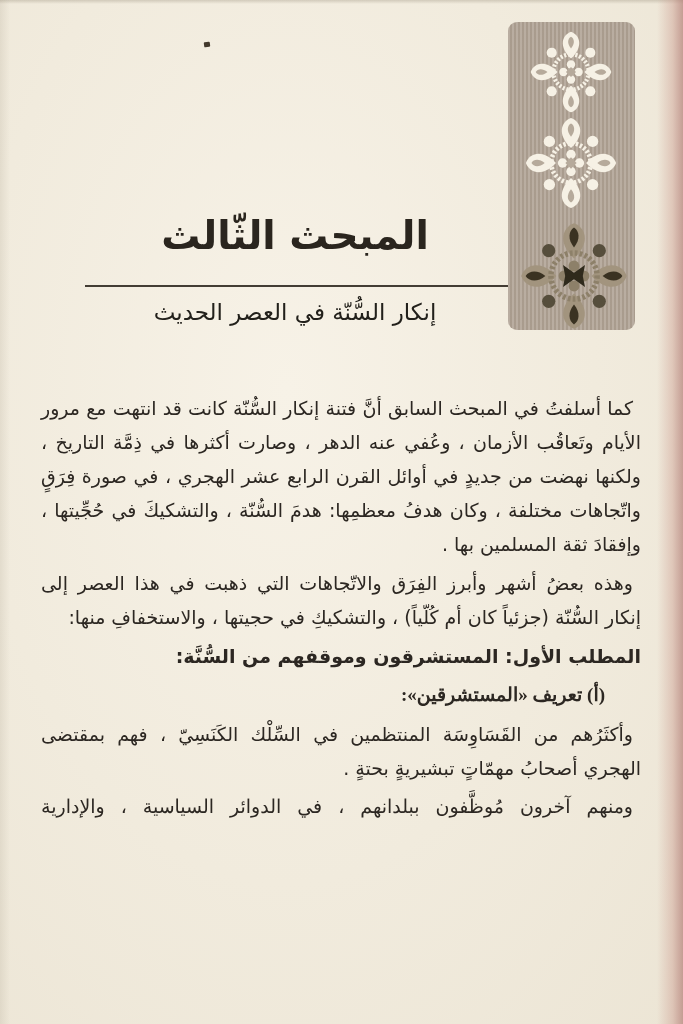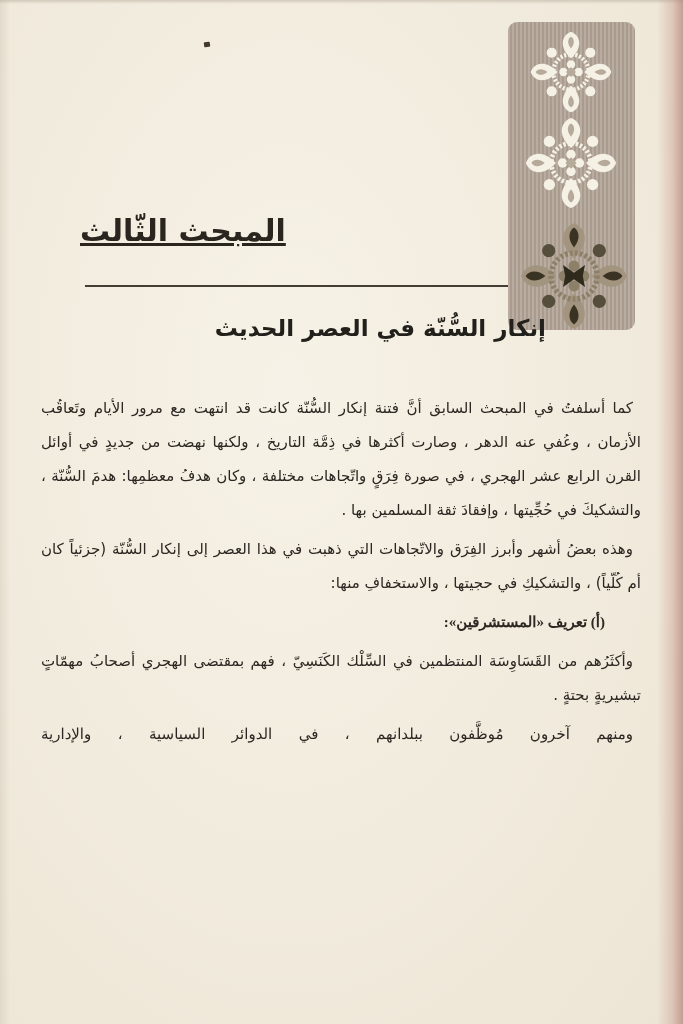--- a/index.html
+++ b/index.html
@@ -48,36 +48,35 @@
   .medallion.dark .core{fill:#8d8069;}
   .medallion.dark .accent{fill:#3a3222;}
   .medallion.dark .corex{fill:#2f2a1c;}
   .ink-speck{
     position:absolute;left:204px;top:42px;width:6px;height:5px;
     background:#43392c;border-radius:1px;transform:rotate(-8deg);
   }
   
   .chapter-title{
     position:absolute;left:80px;top:213px;width:430px;margin:0;
-    text-align:left;font-size:30px;font-weight:bold;color:#2a251e;
+    text-align:center;font-size:39px;font-weight:bold;color:#2a251e;
     letter-spacing:-1px;
-    text-decoration:underline;
   }
   .title-divider{
     position:absolute;left:85px;top:285px;width:423px;height:2px;
     background:#433d34;
   }
   .section-title{
-    position:absolute;left:60px;top:299px;width:470px;margin:16px;
-    font-size:23px;font-weight:bold;color:#22201b;
+    position:absolute;left:60px;top:299px;width:470px;margin:0;
+    text-align:center;font-size:23px;font-weight:normal;color:#22201b;
   }
   
   .body-text{
     position:absolute;left:41px;top:391px;width:600px;
-    direction:rtl;color:#2c2722;font-size:15px;line-height:34px;
+    direction:rtl;color:#2c2722;font-size:19px;line-height:34px;
   }
   .para{
     margin:0 0 5px 0;text-align:justify;text-indent:8px;
   }
   .para.bold{font-weight:bold;text-indent:0;}
   .para.indent-big{text-indent:36px;font-family:Liberation Serif, serif;}
   .para.cont{text-align-last:justify;font-family:Liberation Serif, serif;}
 </style>
 </head>
 <body>
@@ -156,20 +155,21 @@
 
   <h1 class="chapter-title">المبحث الثّالث</h1>
 
   <div class="title-divider"></div>
 
   <h2 class="section-title">إنكار السُّنّة في العصر الحديث</h2>
 
   <div class="body-text">
     <p class="para">كما أسلفتُ في المبحث السابق أنَّ فتنة إنكار السُّنّة كانت قد انتهت مع مرور الأيام وتَعاقُب الأزمان ، وعُفي عنه الدهر ، وصارت أكثرها في ذِمَّة التاريخ ، ولكنها نهضت من جديدٍ في أوائل القرن الرابع عشر الهجري ، في صورة فِرَقٍ واتّجاهات مختلفة ، وكان هدفُ معظمِها: هدمَ السُّنّة ، والتشكيكَ في حُجِّيتها ، وإفقادَ ثقة المسلمين بها .</p>
     <p class="para">وهذه بعضُ أشهر وأبرز الفِرَق والاتّجاهات التي ذهبت في هذا العصر إلى إنكار السُّنّة (جزئياً كان أم كُلّياً) ، والتشكيكِ في حجيتها ، والاستخفافِ منها:</p>
+    <p class="para bold">المطلب الأول: المستشرقون وموقفهم من السُّنَّة:</p>
     <p class="para bold indent-big">(أ) تعريف «المستشرقين»:</p>
     <p class="para">وأكثَرُهم من القَسَاوِسَة المنتظمين في السِّلْك الكَنَسِيّ ، فهم بمقتضى الهجري أصحابُ مهمّاتٍ تبشيريةٍ بحتةٍ .</p>
     <p class="para cont">ومنهم آخرون مُوظَّفون ببلدانهم ، في الدوائر السياسية ، والإدارية</p>
   </div>
 
   <div class="edge-right"></div>
 
 </div>
 
 </body></html>

